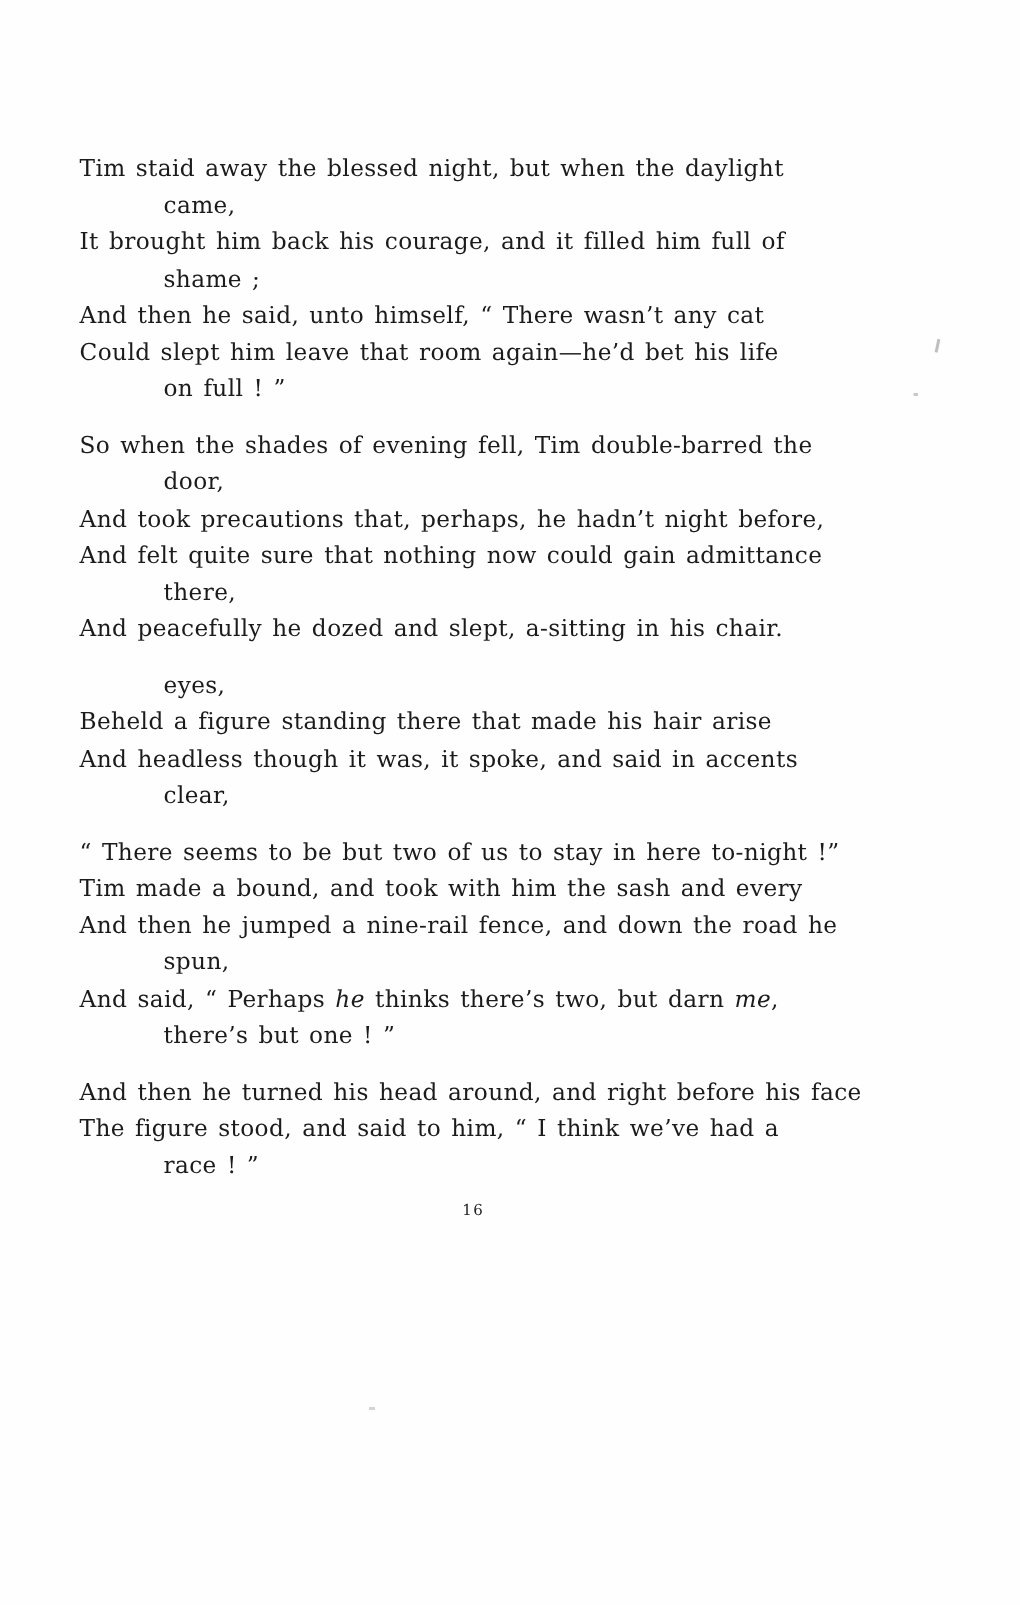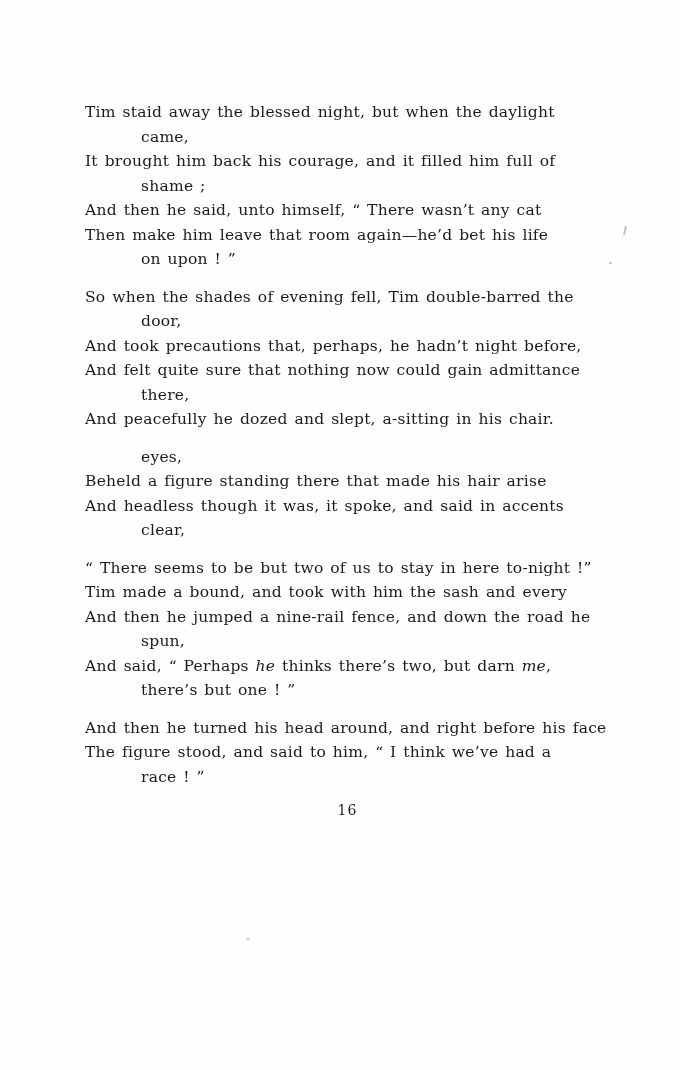--- a/index.html
+++ b/index.html
@@ -6,40 +6,40 @@
   html, body {
     width: 680px;
     height: 1070px;
     background: #fefefe;
     overflow: hidden;
   }
   .page {
     position: relative;
     width: 680px;
     height: 1070px;
-    padding: 100px 70px 0 85px;
+    padding: 100px 70px 0 53px;
     font-family: "DejaVu Serif", serif;
     color: #1b1b1b;
   }
   .poem { width: 525px; }
   .stanza { margin-bottom: 13px; }
   .line {
     font-size: 15.5px;
     line-height: 24.5px;
     letter-spacing: 0.25px;
     word-spacing: 1.6px;
     white-space: nowrap;
   }
   .line.indent { padding-left: 56px; }
   .line em { font-style: italic; }
   .page-number {
     margin-top: 10px;
     width: 525px;
     text-align: center;
-    font-size: 14px;
+    font-size: 10px;
     letter-spacing: 1px;
     color: #222;
   }
   .artifact {
     position: absolute;
     background: #8a8a8a;
   }
   .artifact-1 { left: 624px; top: 226px; width: 2px; height: 9px; transform: rotate(12deg); opacity: .55; }
   .artifact-2 { left: 609px; top: 262px; width: 3px; height: 2px; opacity: .45; }
   .artifact-3 { left: 246px; top: 938px; width: 4px; height: 2px; opacity: .35; }
@@ -48,22 +48,22 @@
 <body>
 
 <div class="page">
   <div class="poem">
       <div class="stanza">
         <div class="line"><span>Tim staid away the blessed night, but when the daylight</span></div>
         <div class="line indent"><span>came,</span></div>
         <div class="line"><span>It brought him back his courage, and it filled him full of</span></div>
         <div class="line indent"><span>shame ;</span></div>
         <div class="line"><span>And then he said, unto himself, “ There wasn’t any cat</span></div>
-        <div class="line"><span>Then make him leave that room again—he’d bet his life</span></div>
-        <div class="line indent"><span>on upon ! ”</span></div>
+        <div class="line"><span>Could slept him leave that room again—he’d bet his life</span></div>
+        <div class="line indent"><span>on full ! ”</span></div>
       </div>
       <div class="stanza">
         <div class="line"><span>So when the shades of evening fell, Tim double-barred the</span></div>
         <div class="line indent"><span>door,</span></div>
         <div class="line"><span>And took precautions that, perhaps, he hadn’t night before,</span></div>
         <div class="line"><span>And felt quite sure that nothing now could gain admittance</span></div>
         <div class="line indent"><span>there,</span></div>
         <div class="line"><span>And peacefully he dozed and slept, a-sitting in his chair.</span></div>
       </div>
       <div class="stanza">

